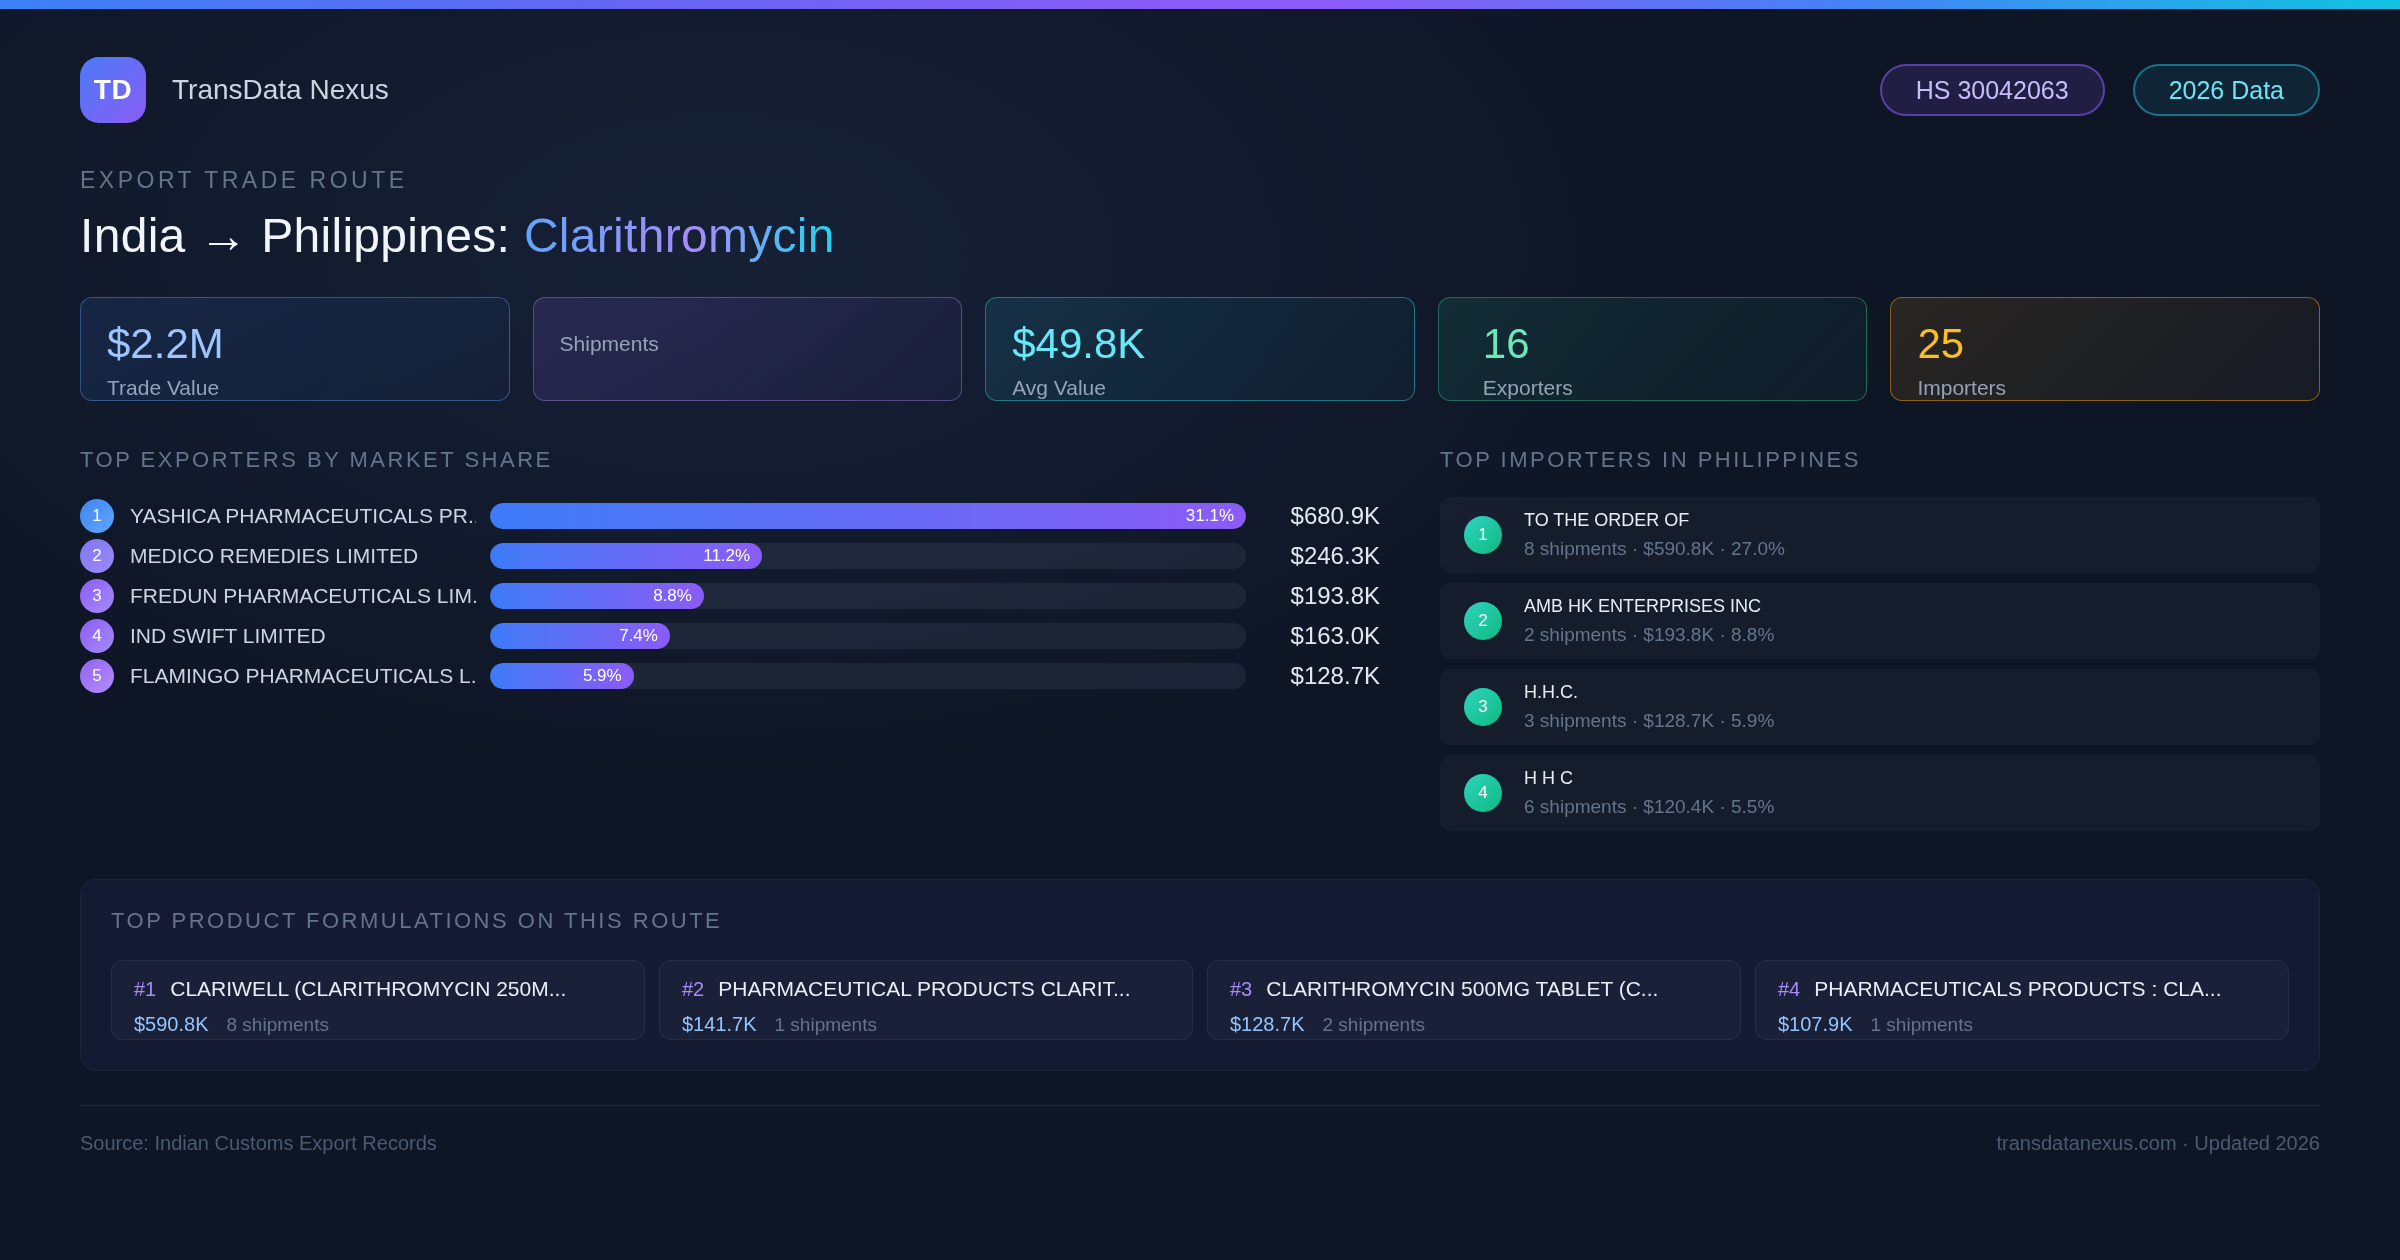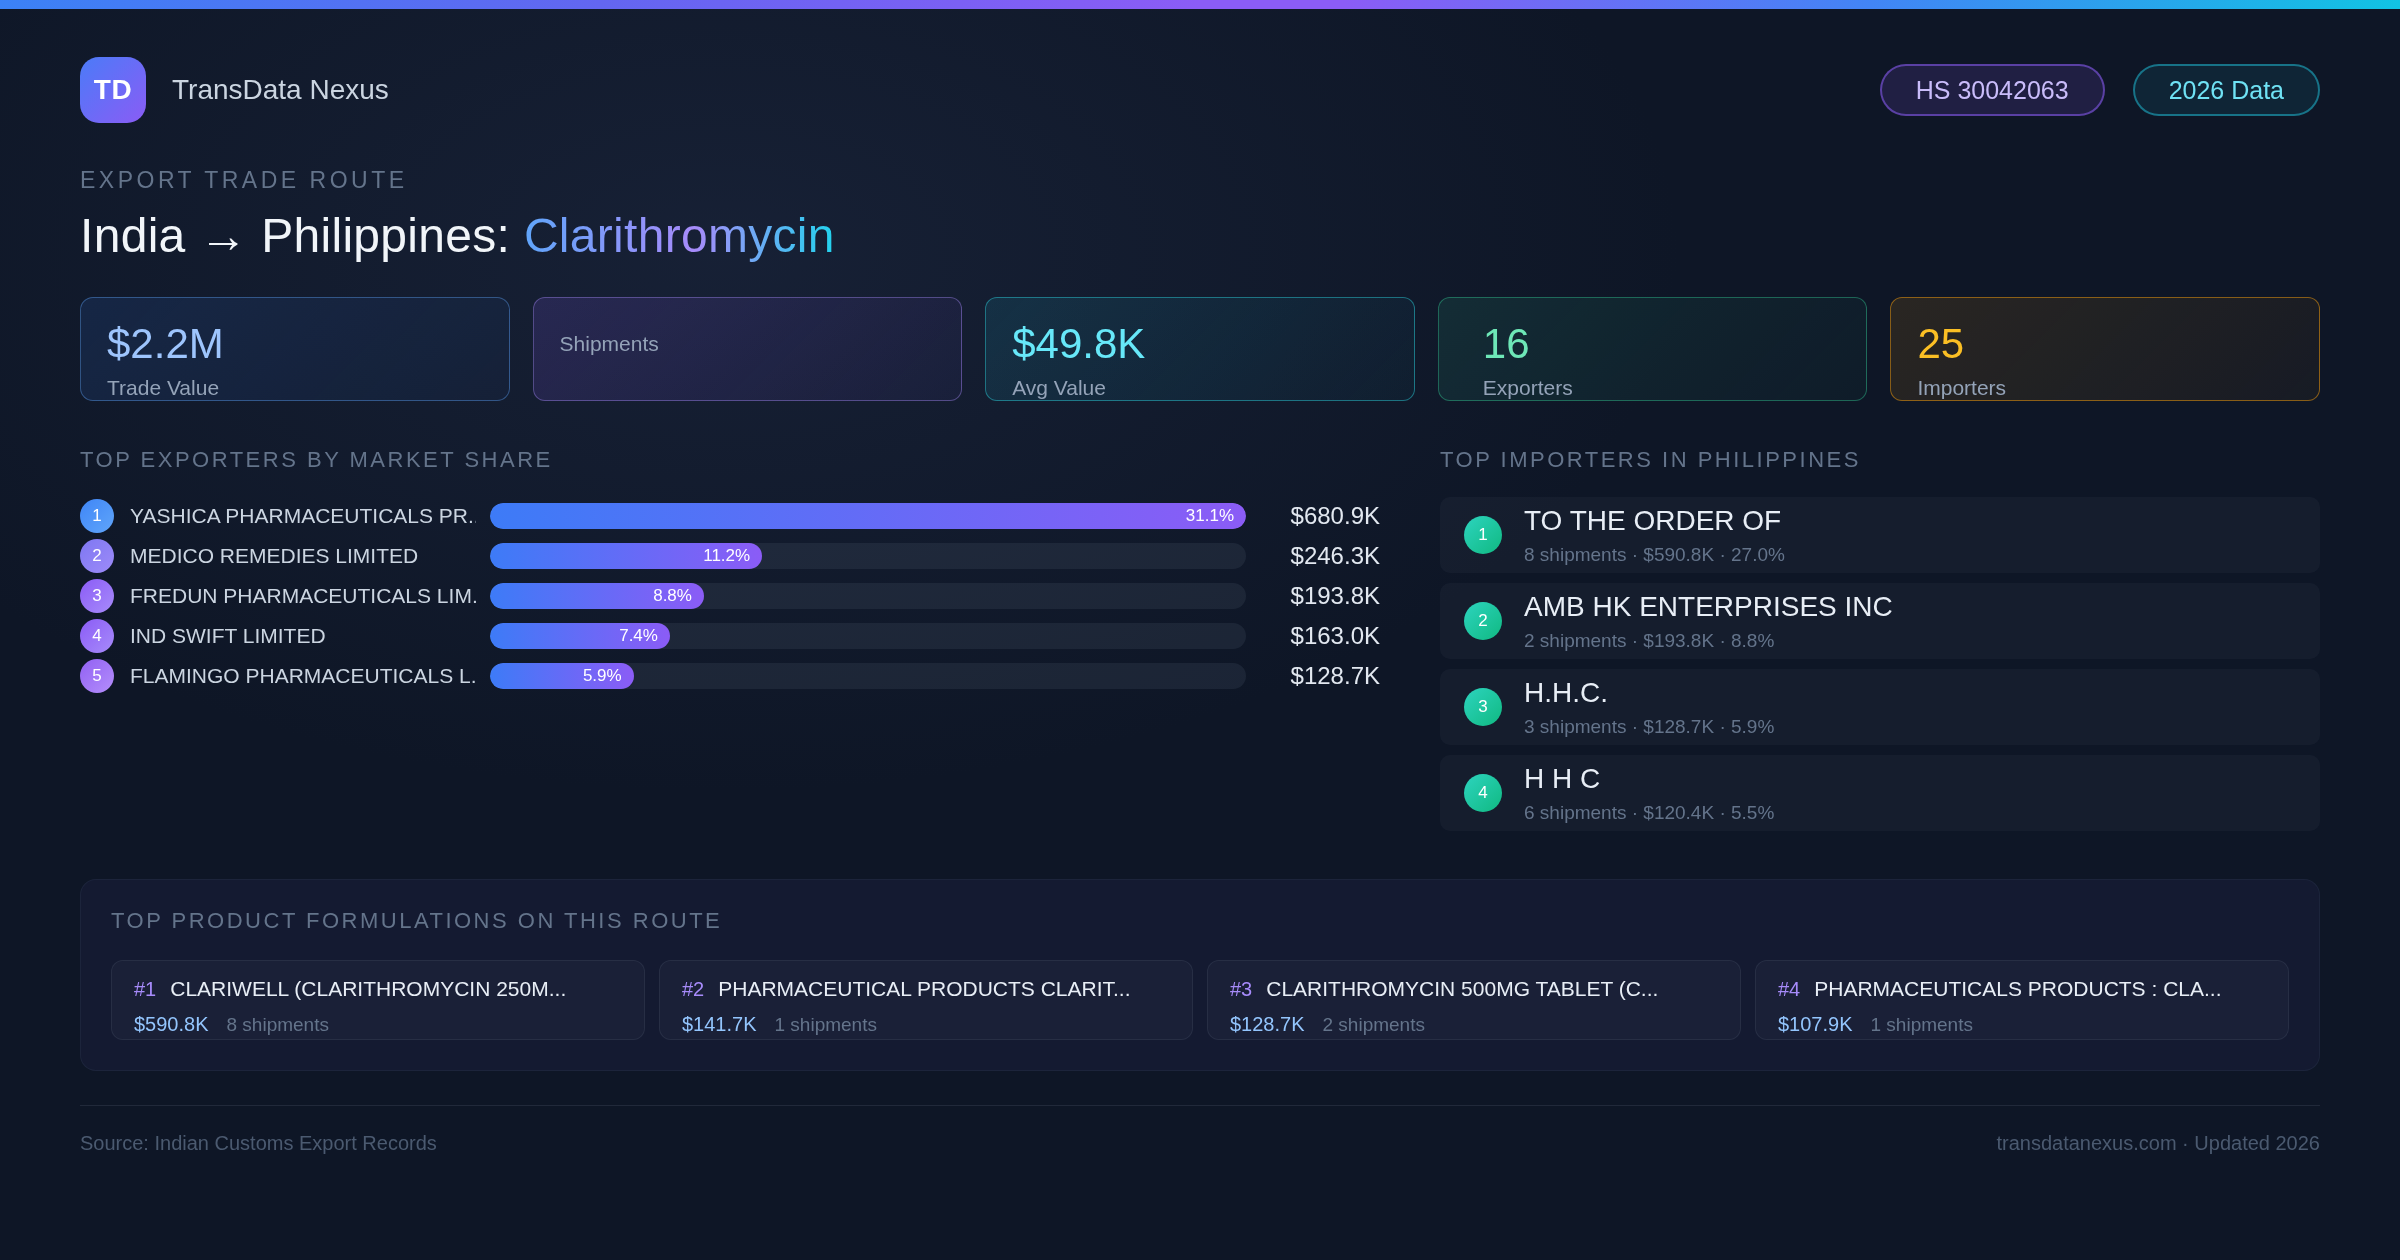--- a/index.html
+++ b/index.html
@@ -28,21 +28,21 @@
   
   .eyebrow{margin-top:44px;font-size:23px;letter-spacing:3.5px;color:#64748b;}
   .title{margin-top:14px;font-size:48px;font-weight:500;color:#f1f5f9;letter-spacing:.3px;}
   .title .accent{background:linear-gradient(90deg,#60a5fa 0%,#a78bfa 55%,#22d3ee 100%);
     -webkit-background-clip:text;background-clip:text;color:transparent;}
   
   .stats{display:grid;grid-template-columns:repeat(5,1fr);gap:23px;margin-top:34px;}
   .stat{height:104px;border-radius:12px;padding:24px 26px;box-sizing:border-box;border:1.5px solid transparent;}
   .stat .v{font-size:42px;font-weight:500;line-height:1.05;}
   .stat .l{font-size:21px;color:#94a3b8;margin-top:10px;}
-  .stat.blue{background:linear-gradient(135deg,rgba(59,130,246,.13),rgba(59,130,246,.04));border-color:rgba(96,165,250,.40);border-radius:13px;}
+  .stat.blue{background:linear-gradient(135deg,rgba(59,130,246,.13),rgba(59,130,246,.04));border-color:rgba(96,165,250,.40);}
   .stat.blue .v{color:#9ec5fd;}
   .stat.purple{background:linear-gradient(135deg,rgba(139,92,246,.16),rgba(139,92,246,.05));border-color:rgba(167,139,250,.40);}
   .stat.purple .v{color:#c3b3fb;}
   .stat.cyan{background:linear-gradient(135deg,rgba(34,211,238,.11),rgba(34,211,238,.03));border-color:rgba(45,212,225,.45);}
   .stat.cyan .v{color:#67e8f9;}
   .stat.green{background:linear-gradient(135deg,rgba(52,211,153,.11),rgba(52,211,153,.03));border-color:rgba(52,211,153,.40);padding-left:44px;}
   .stat.green .v{color:#6ee7b7;}
   .stat.amber{background:linear-gradient(135deg,rgba(245,158,11,.12),rgba(245,158,11,.04));border-color:rgba(245,158,11,.50);}
   .stat.amber .v{color:#fbbf24;}
   
@@ -64,21 +64,21 @@
     display:flex;align-items:center;justify-content:flex-end;padding-right:12px;box-sizing:border-box;}
   .bar-pct{font-size:17px;color:#fff;}
   .exp-val{font-size:24px;color:#e2e8f0;text-align:right;}
   
   .imp-rows{margin-top:24px;display:flex;flex-direction:column;gap:10px;}
   .imp-row{height:76px;border-radius:10px;background:rgba(148,163,184,.055);
     display:flex;align-items:center;gap:22px;padding:0 24px;box-sizing:border-box;}
   .imp-badge{width:38px;height:38px;border-radius:50%;flex:none;
     background:linear-gradient(135deg,#2dd4bf,#10b981);
     display:flex;align-items:center;justify-content:center;font-size:17px;color:#fff;}
-  .imp-name{font-size:28px;color:#e8eef6;}
+  .imp-name{font-size:18px;color:#e8eef6;}
   .imp-sub{font-size:19px;color:#64748b;margin-top:7px;}
   
   .products{margin-top:48px;border-radius:16px;background:rgba(124,108,246,.055);
     border:1px solid rgba(148,163,184,.07);padding:28px 30px 30px;box-sizing:border-box;}
   .prod-cards{display:grid;grid-template-columns:repeat(4,1fr);gap:14px;margin-top:26px;}
   .prod-card{height:80px;border-radius:12px;background:rgba(148,163,184,.05);
     border:1px solid rgba(148,163,184,.10);padding:16px 22px;box-sizing:border-box;}
   .prod-top{display:flex;align-items:center;gap:14px;white-space:nowrap;overflow:hidden;}
   .prod-rank{font-size:20px;color:#a78bfa;}
   .prod-name{font-size:21px;color:#e8eef6;}

